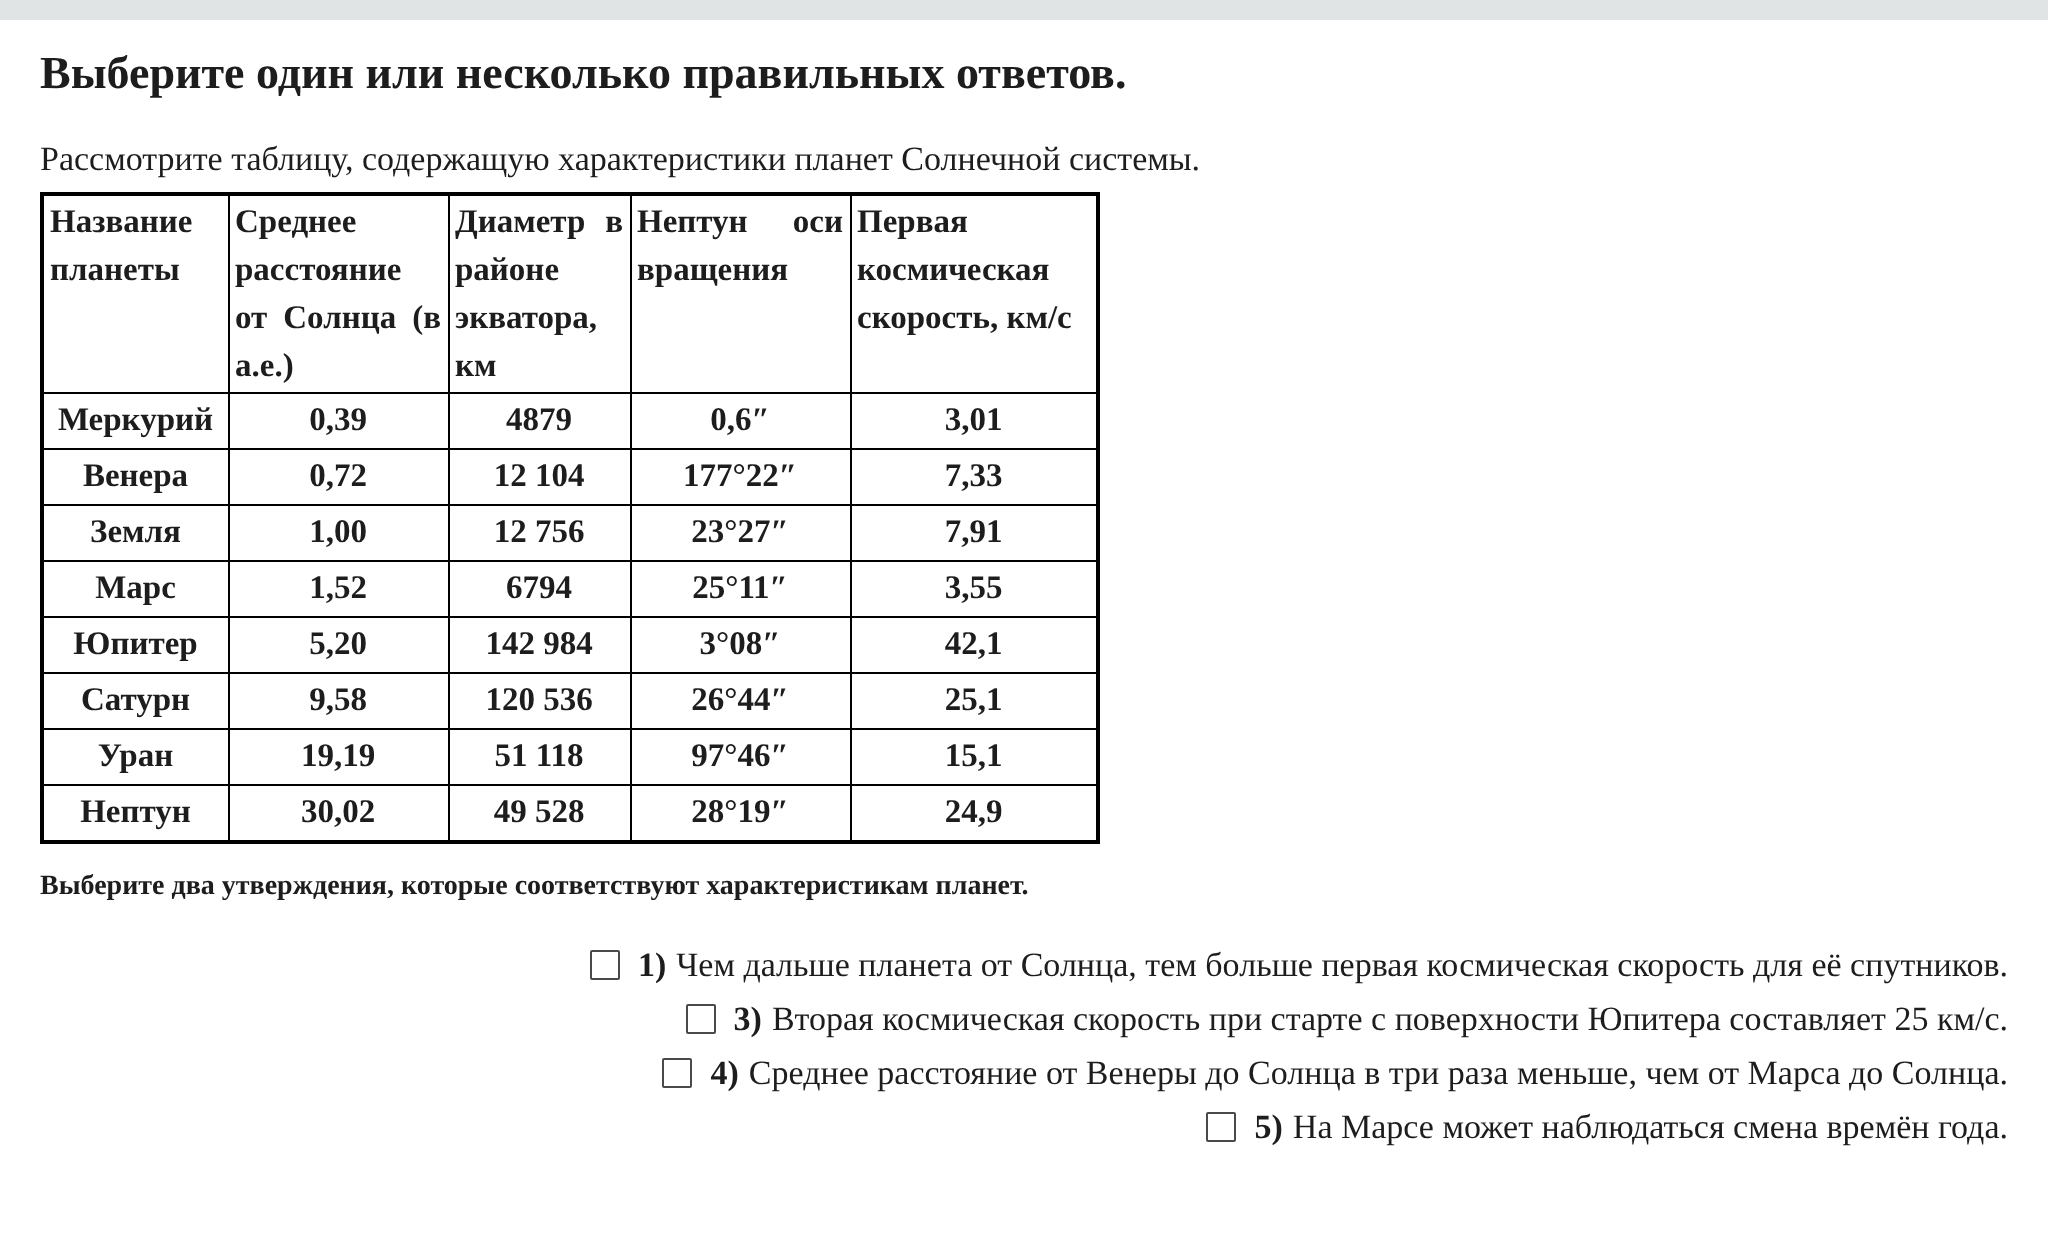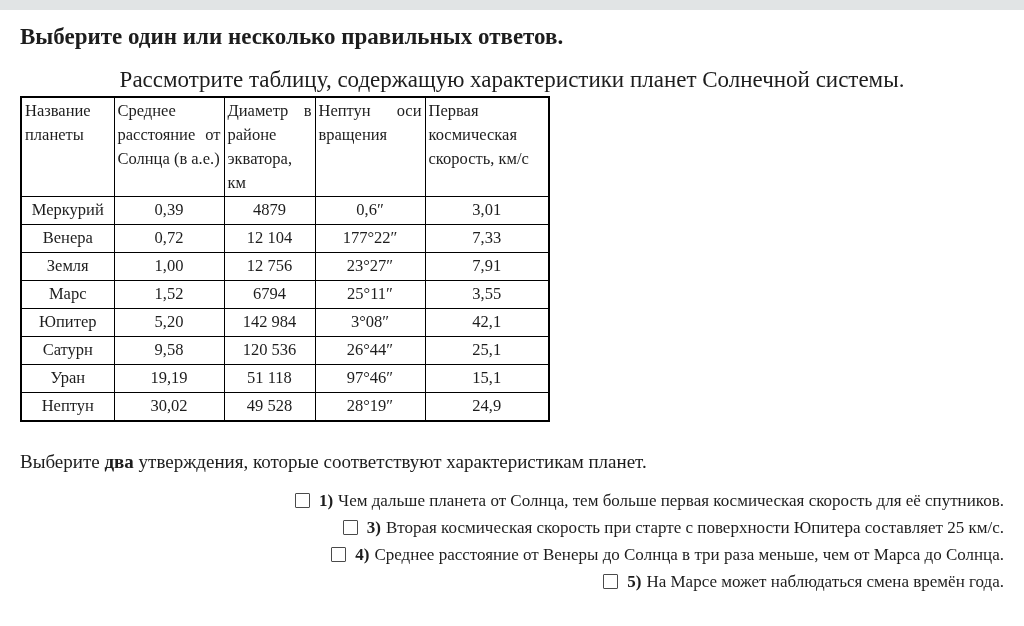--- a/index.html
+++ b/index.html
@@ -16,53 +16,53 @@
   }
   .content { padding: 0 20px; }
   .title {
     margin-top: 17px;
     font-size: 23px;
     font-weight: bold;
     line-height: 20px;
   }
   .intro {
     margin-top: 23px;
-    font-size: 23px;
+    font-size: 17px;
     line-height: 20px;
-    text-align: center;
   }
   table.planets {
     margin-top: 6px;
     border-collapse: collapse;
     table-layout: fixed;
     width: 528px;
     border: 2px solid #000;
   }
   table.planets th, table.planets td {
     border: 1px solid #000;
     font-size: 16.5px;
-    font-weight: normal;
+    font-weight: bold;
     padding: 1px 3px;
     vertical-align: top;
     overflow: hidden;
   }
   table.planets th {
     text-align: justify;
     line-height: 24px;
     height: 96px;
   }
   table.planets td {
     text-align: center;
     line-height: 24px;
     height: 25px;
   }
   .prompt {
-    margin-top: 30px;
-    font-size: 19px;
+    margin-top: 12px;
+    font-size: 14px;
     line-height: 20px;
+    font-weight: bold;
   }
   .options {
     margin-top: 15px;
   }
   .option {
     display: flex;
     align-items: flex-start;
     line-height: 27px;
     font-size: 17px;
     cursor: pointer;

